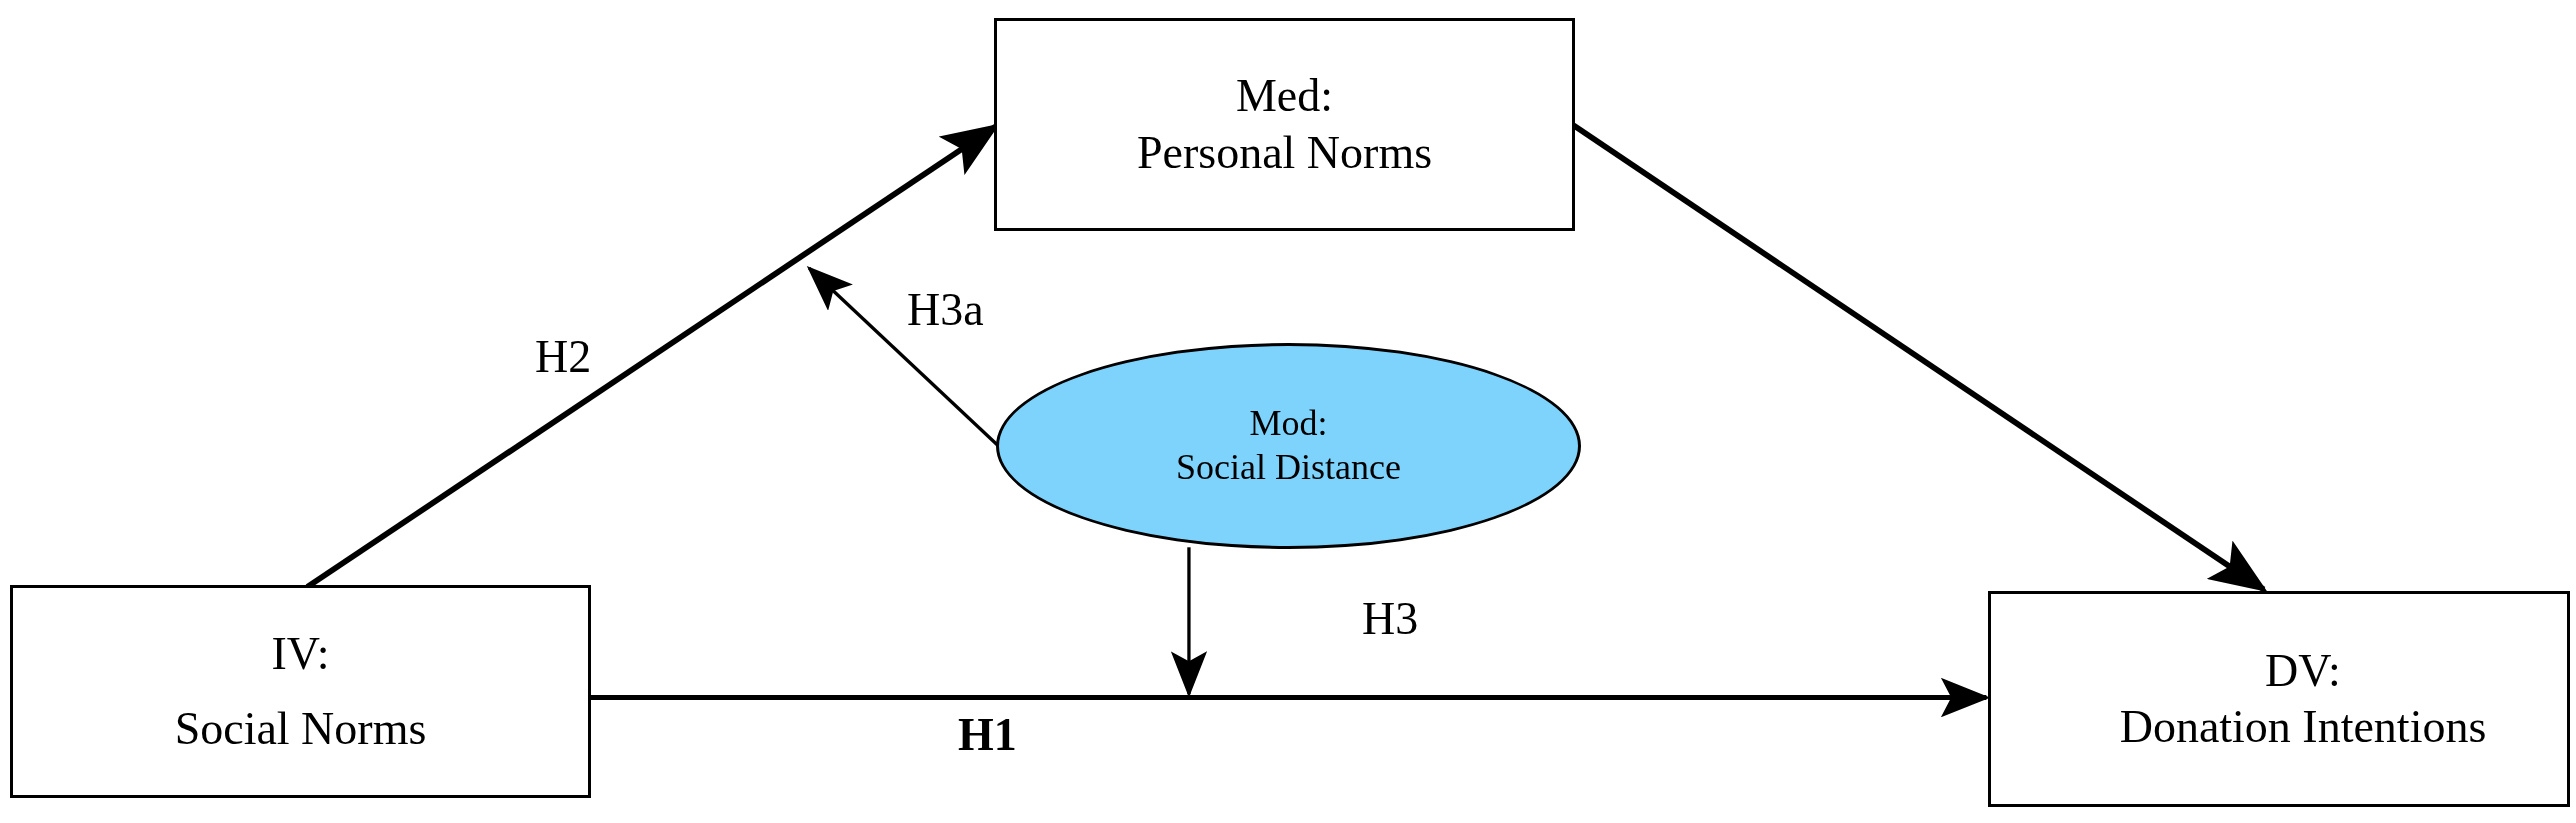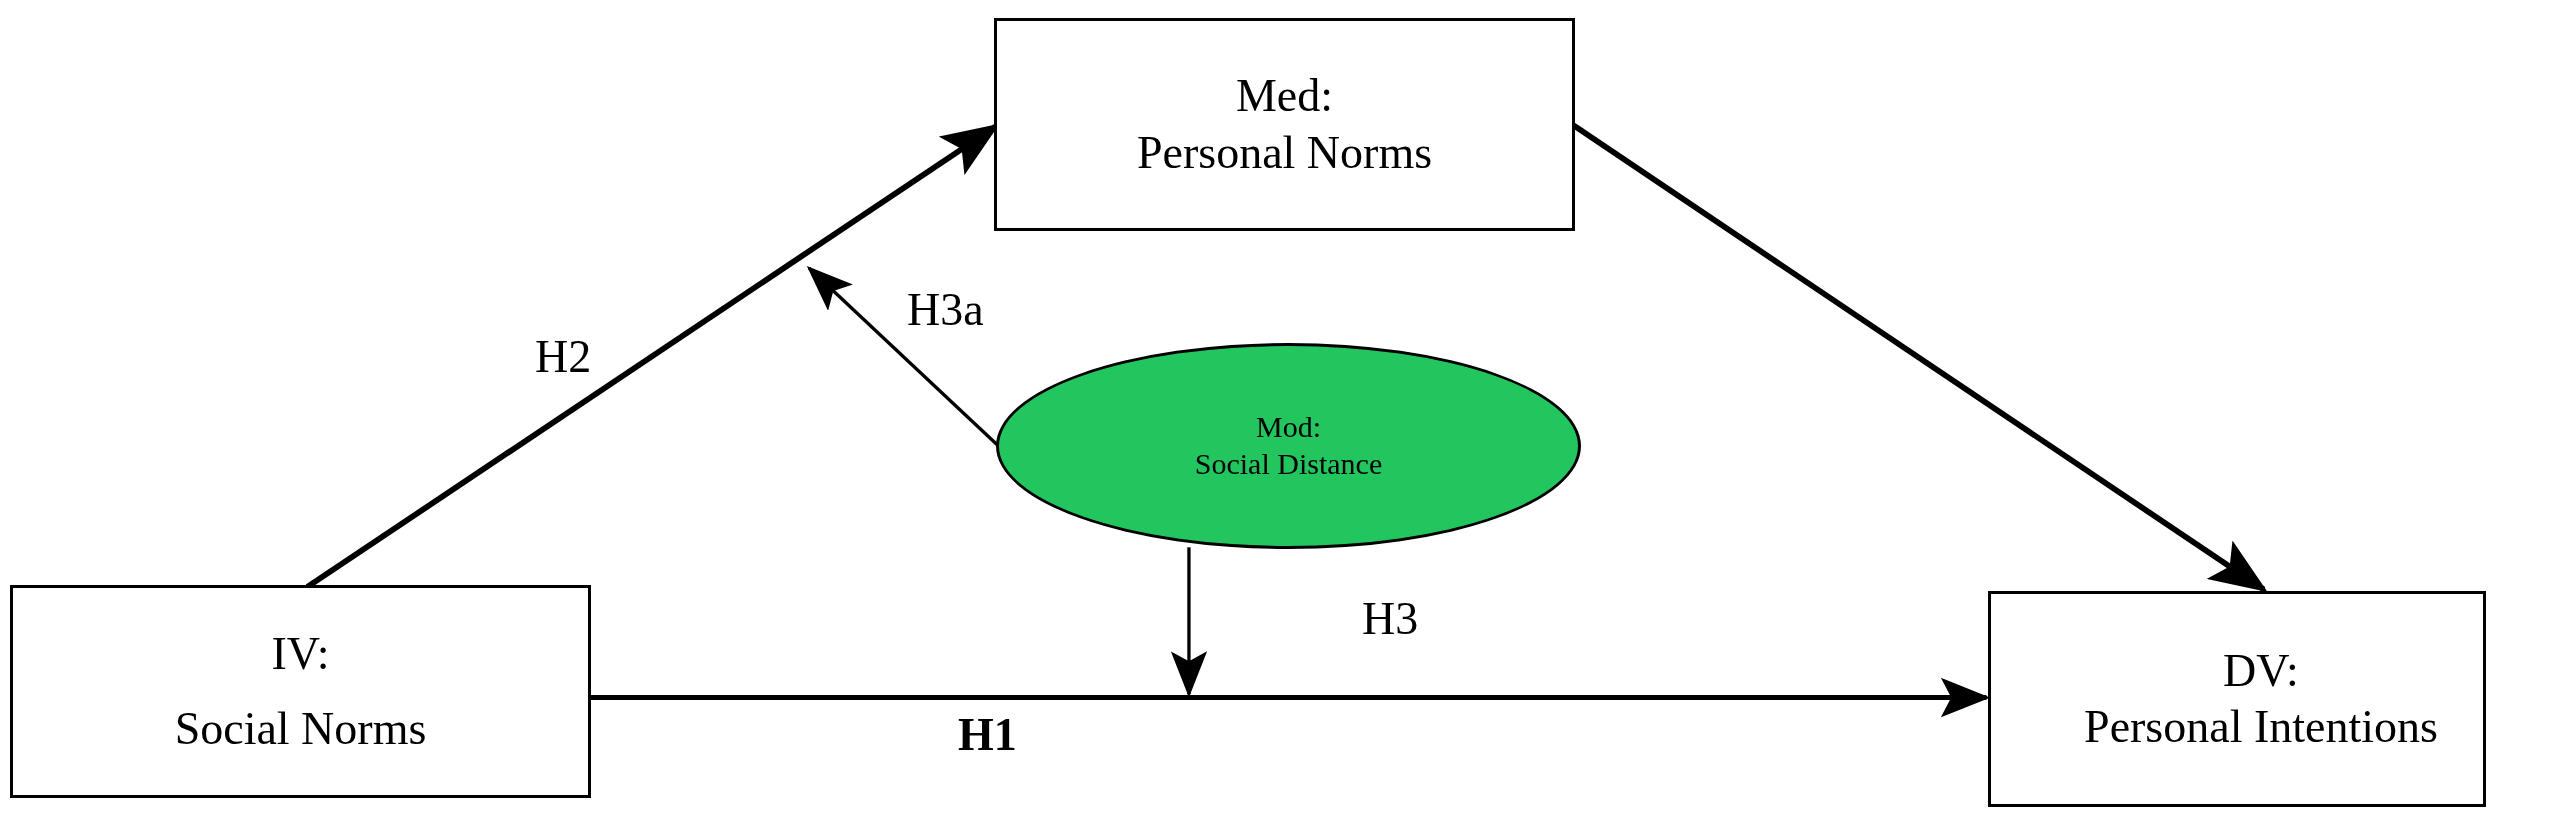--- a/index.html
+++ b/index.html
@@ -38,28 +38,28 @@
     justify-content: center;
     text-align: center;
     line-height: 1.22;
     font-size: 46px;
   }
   .node-ellipse {
     position: absolute;
     box-sizing: border-box;
     border: 3.3px solid #000000;
     border-radius: 50%;
-    background: #22c55e;
+    background: #7dd3fc;
     display: flex;
     flex-direction: column;
     align-items: center;
     justify-content: center;
     text-align: center;
     line-height: 1.22;
-    font-size: 30px;
+    font-size: 36px;
   }
   .node-line {
     display: block;
     white-space: nowrap;
   }
   .edge-label {
     position: absolute;
     font-size: 46px;
     line-height: 1;
     white-space: nowrap;
@@ -100,23 +100,23 @@
   <div class="node-box" style="left:994px; top:18px; width:581px; height:213px;font-family:Liberation Serif, serif;">
     <span class="node-line">Med:</span>
     <span class="node-line">Personal Norms</span>
   </div>
 
   <div class="node-ellipse" style="left:996px; top:343px; width:585px; height:206px;">
     <span class="node-line">Mod:</span>
     <span class="node-line">Social Distance</span>
   </div>
 
-  <div class="node-box" style="left:1988px; top:591px; width:498px; height:216px;padding-left:48px;">
+  <div class="node-box" style="left:1988px; top:591px; width:582px; height:216px;padding-left:48px;">
     <span class="node-line">DV:</span>
-    <span class="node-line">Personal Intentions</span>
+    <span class="node-line">Donation Intentions</span>
   </div>
 
   <span class="edge-label" style="left:535px; top:334px;">H2</span>
 
   <span class="edge-label" style="left:907px; top:287px;">H3a</span>
 
   <span class="edge-label" style="left:1318px; top:596px;margin-left:44px;">H3</span>
 
   <span class="edge-label" style="left:958px; top:712px;font-weight:bold;">H1</span>
 

